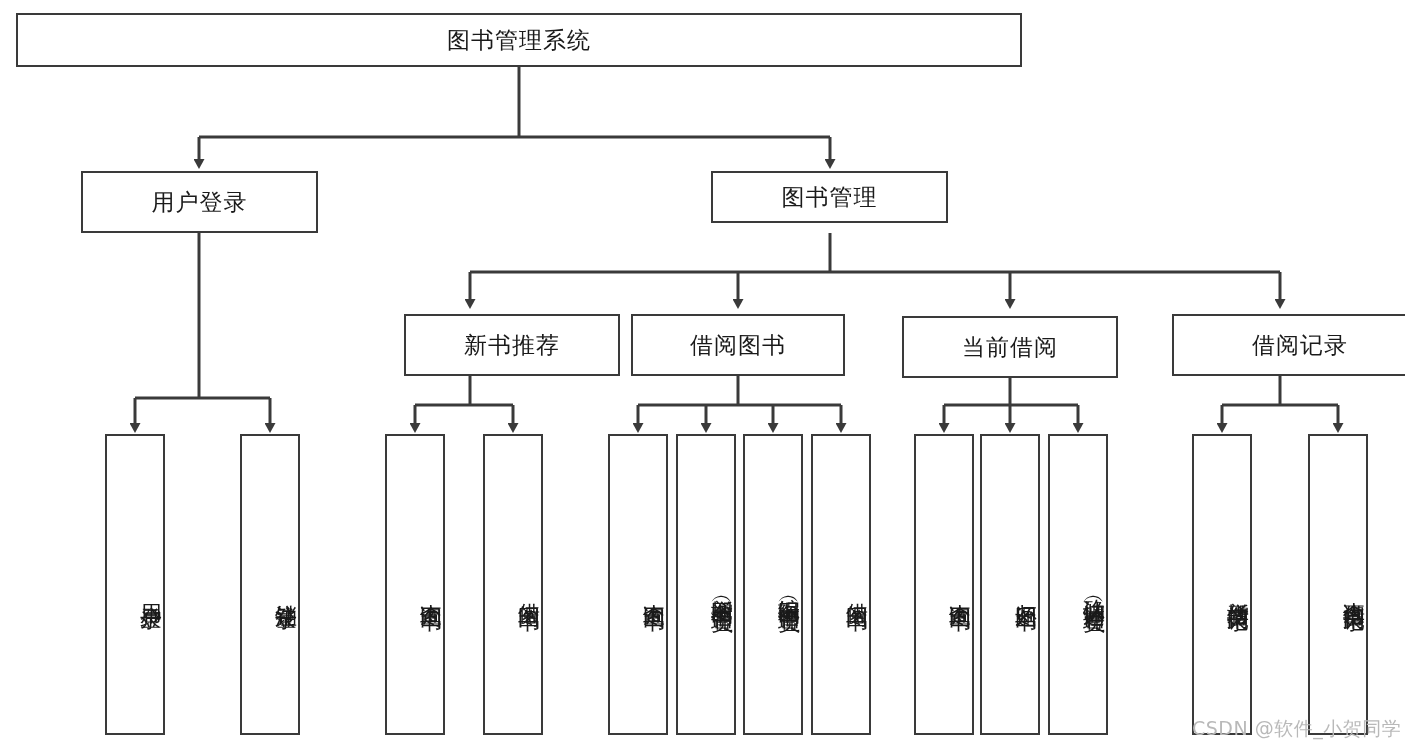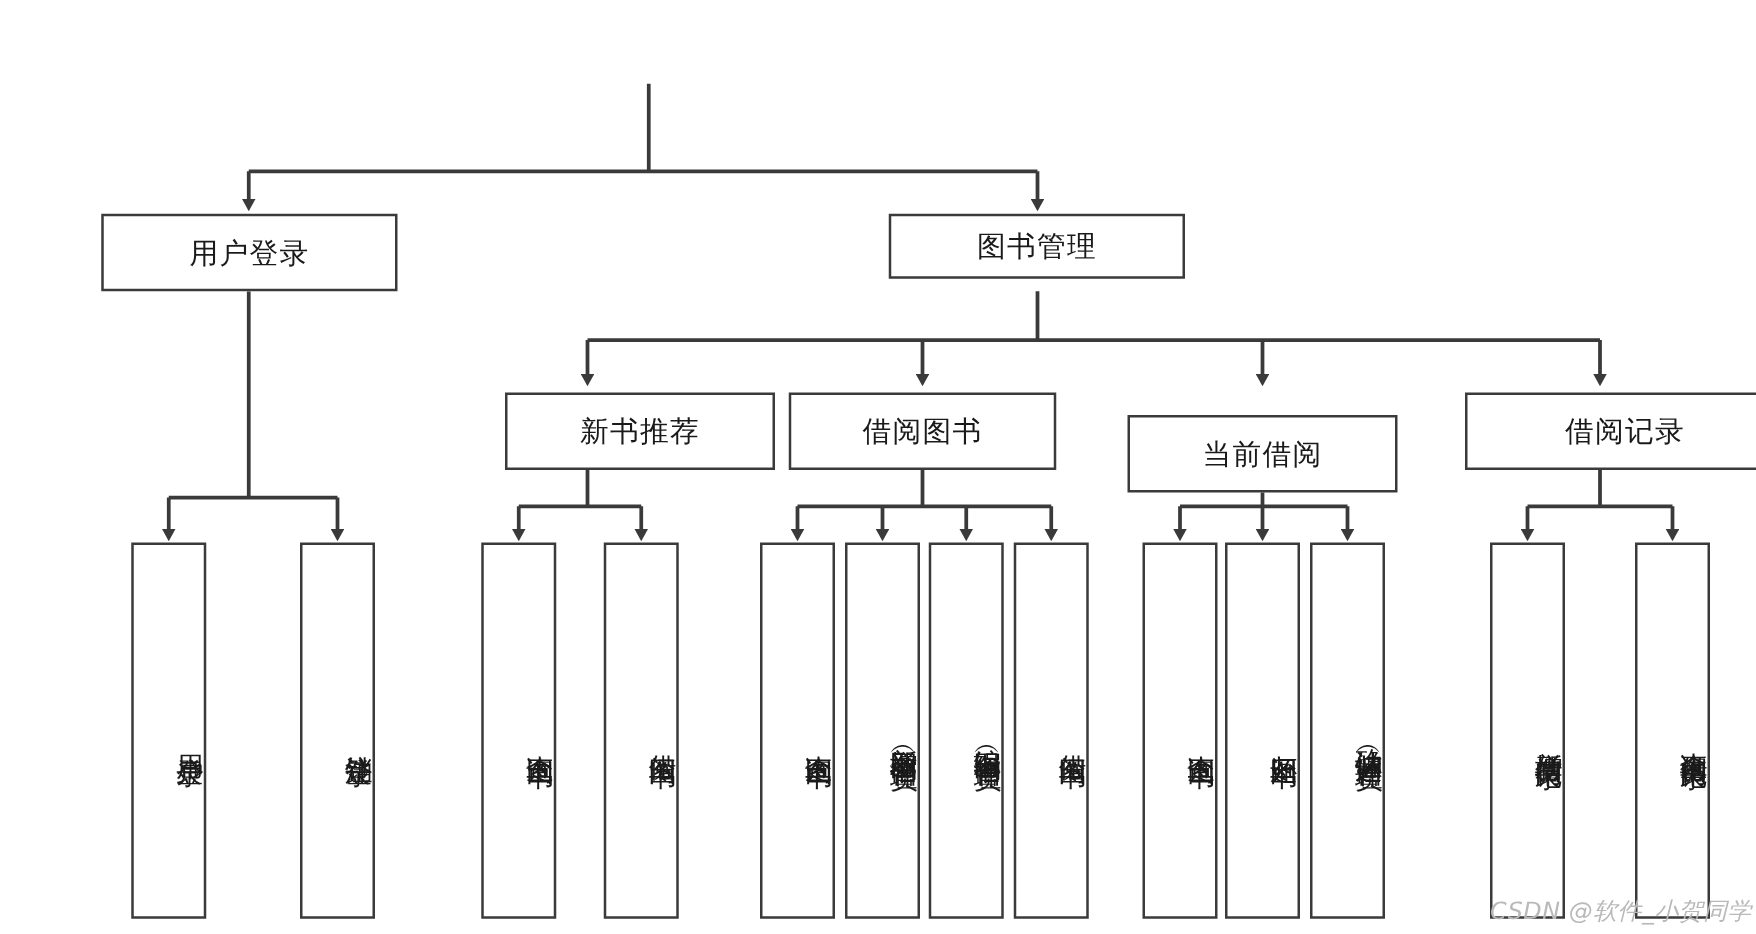--- a/index.html
+++ b/index.html
@@ -112,27 +112,28 @@
       <path d="M1010,405 L1010,424" marker-end="url(#arrow)"></path>
       <path d="M1078,405 L1078,424" marker-end="url(#arrow)"></path>
 
       <path d="M1280,376 L1280,405"></path>
       <path d="M1222,405 L1338,405"></path>
       <path d="M1222,405 L1222,424" marker-end="url(#arrow)"></path>
       <path d="M1338,405 L1338,424" marker-end="url(#arrow)"></path>
     </g>
   </svg>
 
+  <div class="node horiz node-root" style="left:16px; top:13px; width:1006px; height:54px;">图书管理系统</div>
 
   <div class="node horiz" style="left:81px; top:171px; width:237px; height:62px;">用户登录</div>
   <div class="node horiz" style="left:711px; top:171px; width:237px; height:52px;">图书管理</div>
 
   <div class="node horiz" style="left:362px; top:314px; width:216px; height:62px;margin-left:42px;">新书推荐</div>
   <div class="node horiz" style="left:631px; top:314px; width:214px; height:62px;">借阅图书</div>
-  <div class="node horiz" style="left:902px; top:332px; width:216px; height:62px;">当前借阅</div>
+  <div class="node horiz" style="left:902px; top:316px; width:216px; height:62px;">当前借阅</div>
   <div class="node horiz" style="left:1172px; top:314px; width:256px; height:62px;">借阅记录</div>
 
   <div class="node vert" style="left:105px; top:434px; width:60px; height:301px;">
     <span class="vlabel">用户登录</span>
   </div>
   <div class="node vert" style="left:240px; top:434px; width:60px; height:301px;">
     <span class="vlabel">注销登录</span>
   </div>
 
   <div class="node vert" style="left:385px; top:434px; width:60px; height:301px;">
@@ -165,15 +166,15 @@
     <span class="vlabel">确认归还（管理员）</span>
   </div>
 
   <div class="node vert" style="left:1192px; top:434px; width:60px; height:301px;">
     <span class="vlabel">新增借阅记录</span>
   </div>
   <div class="node vert" style="left:1308px; top:434px; width:60px; height:301px;">
     <span class="vlabel">查询借阅记录</span>
   </div>
 
-  <div class="watermark" style="left:1192px; top:716px;font-style:italic;">CSDN @软件_小贺同学</div>
+  <div class="watermark" style="left:1192px; top:716px;">CSDN @软件_小贺同学</div>
 
 </div>
 
 </body></html>

